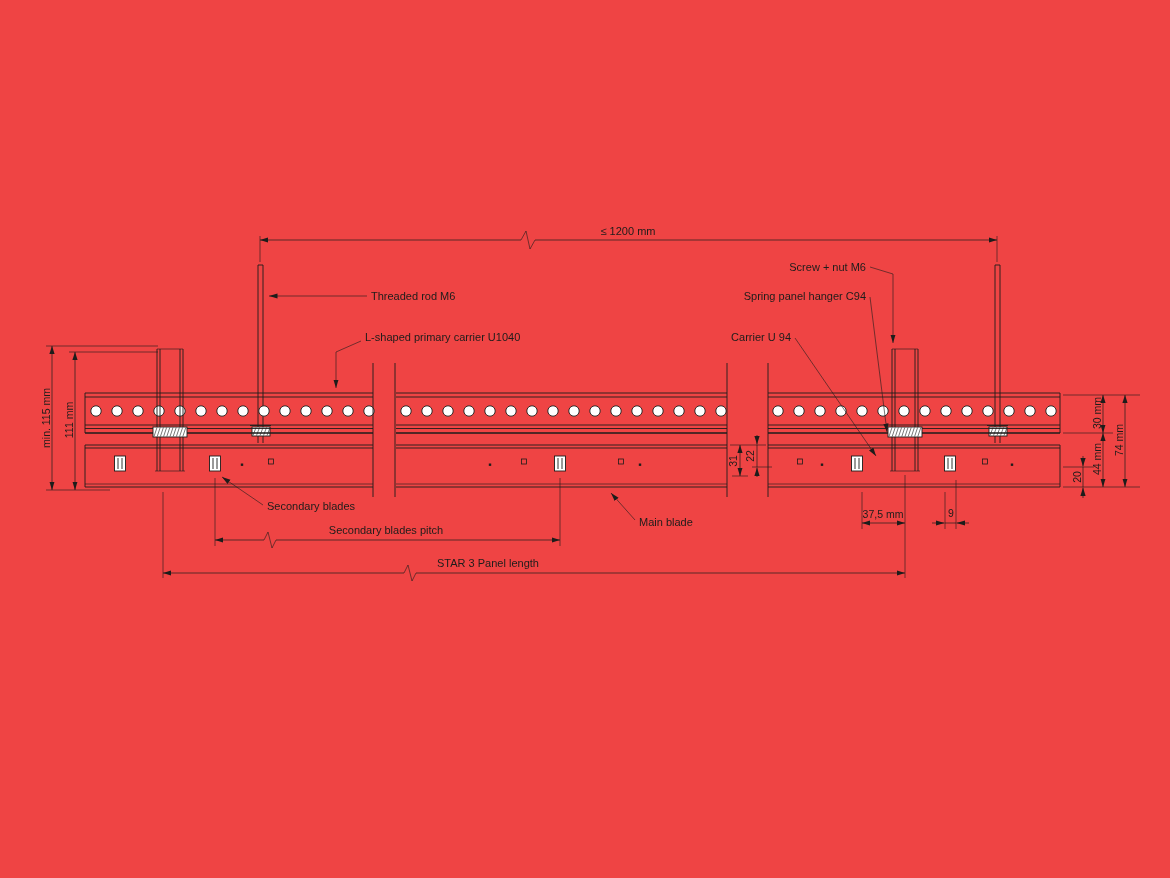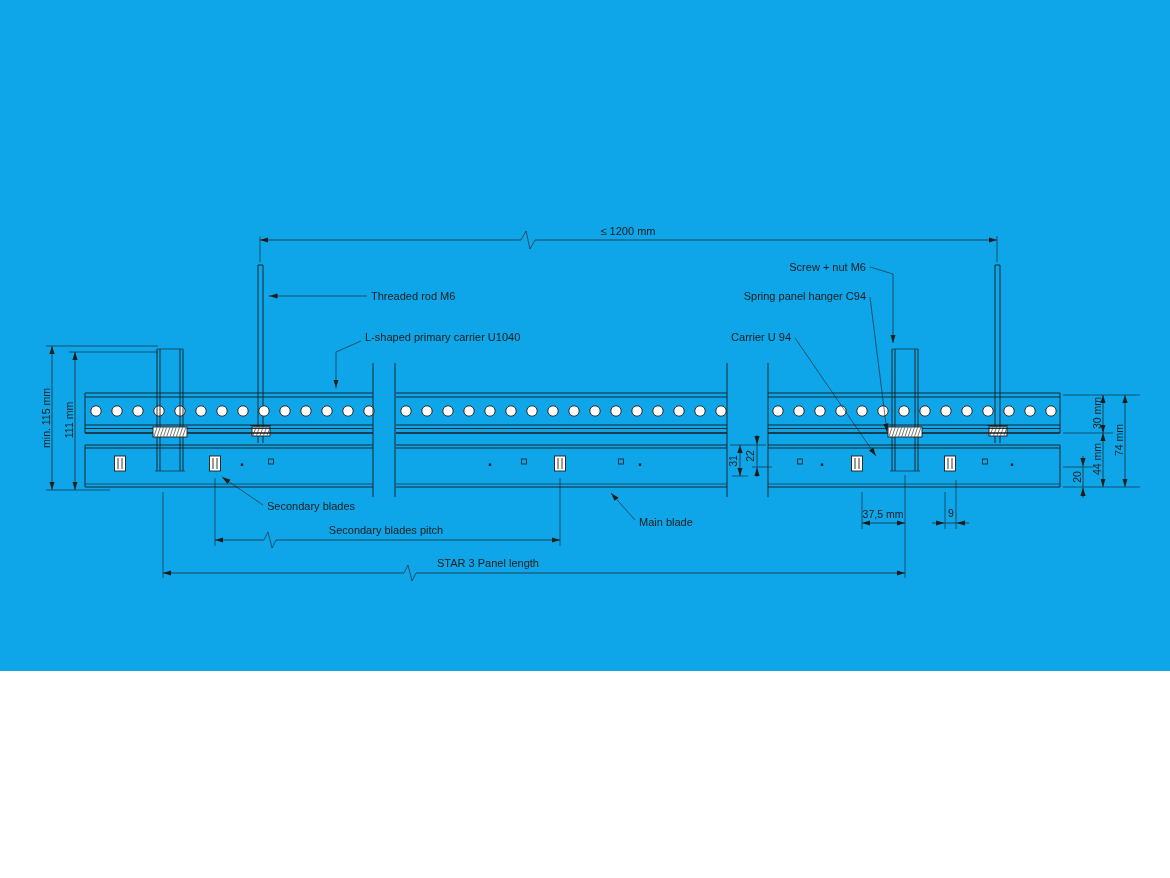--- a/index.html
+++ b/index.html
@@ -1,16 +1,16 @@
 <!DOCTYPE html>
 <html><head>
 <meta charset="utf-8">
 <style>
   html,body{margin:0;padding:0;background:#fff;}
-  .canvas{position:relative;width:1170px;height:671px;background:#0ea5e9;overflow:hidden;}
+  .canvas{position:relative;width:1170px;height:878px;background:#ef4444;overflow:hidden;}
   svg{display:block;}
   .ln{stroke:#1d1d1b;stroke-width:0.9;fill:none;stroke-linecap:butt;}
   .ln2{stroke:#1d1d1b;stroke-width:1.5;fill:none;}
   .thin{stroke:#1d1d1b;stroke-width:0.6;fill:none;}
   .dim{stroke:#1d1d1b;stroke-width:0.7;fill:none;}
   text{fill:#1d1d1b;font-family:"Liberation Sans","DejaVu Sans",sans-serif;font-size:11px;}
   .dimtxt{font-size:10.5px;}
   .perf{fill:#ffffff;stroke:#1d1d1b;stroke-width:0.9;}
   .wrect{fill:#ffffff;stroke:#1d1d1b;stroke-width:0.9;}
   .sq{fill:none;stroke:#1d1d1b;stroke-width:0.8;}

